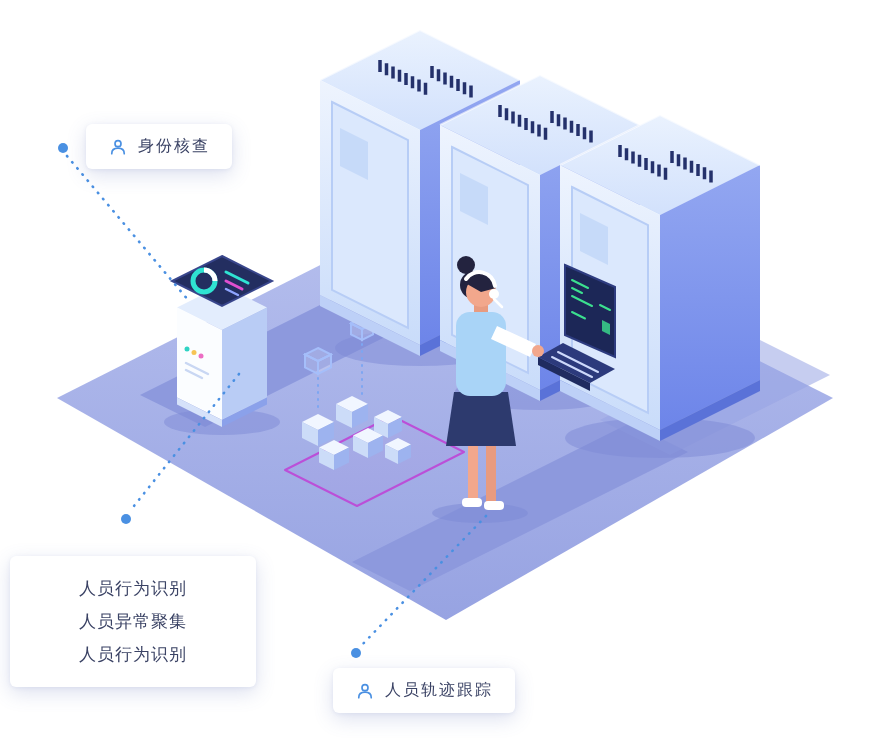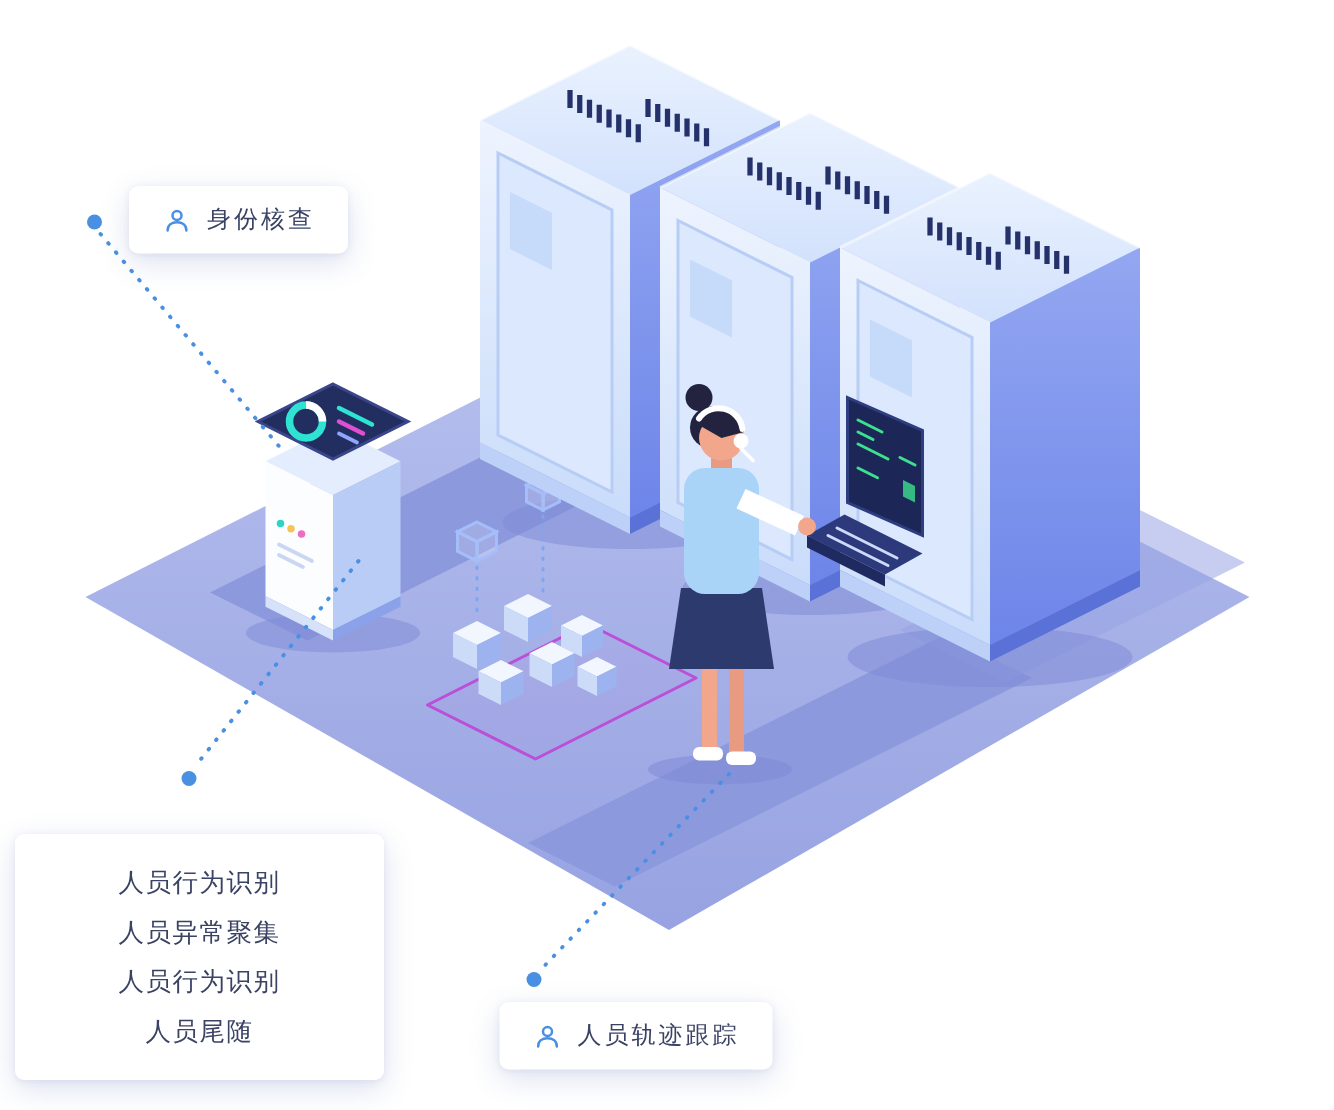--- a/index.html
+++ b/index.html
@@ -176,21 +176,20 @@
       <circle cx="12" cy="8" r="3.6"></circle>
       <path d="M4.5,20 c0,-4.4 3.4,-6.6 7.5,-6.6 s7.5,2.2 7.5,6.6"></path>
     </svg>
     <span>身份核查</span>
   </div>
 
   <div id="callout-behaviors" class="callout">
     <span class="behavior-line">人员行为识别</span>
     <span class="behavior-line">人员异常聚集</span>
     <span class="behavior-line">人员行为识别</span>
-    <span class="behavior-line">人员尾随</span>
   </div>
 
   <div id="callout-trajectory" class="callout pill">
     <svg class="uicon" viewBox="0 0 24 24" fill="none" stroke="#4a90e2" stroke-width="2" stroke-linecap="round">
       <circle cx="12" cy="8" r="3.6"></circle>
       <path d="M4.5,20 c0,-4.4 3.4,-6.6 7.5,-6.6 s7.5,2.2 7.5,6.6"></path>
     </svg>
     <span>人员轨迹跟踪</span>
   </div>
 

